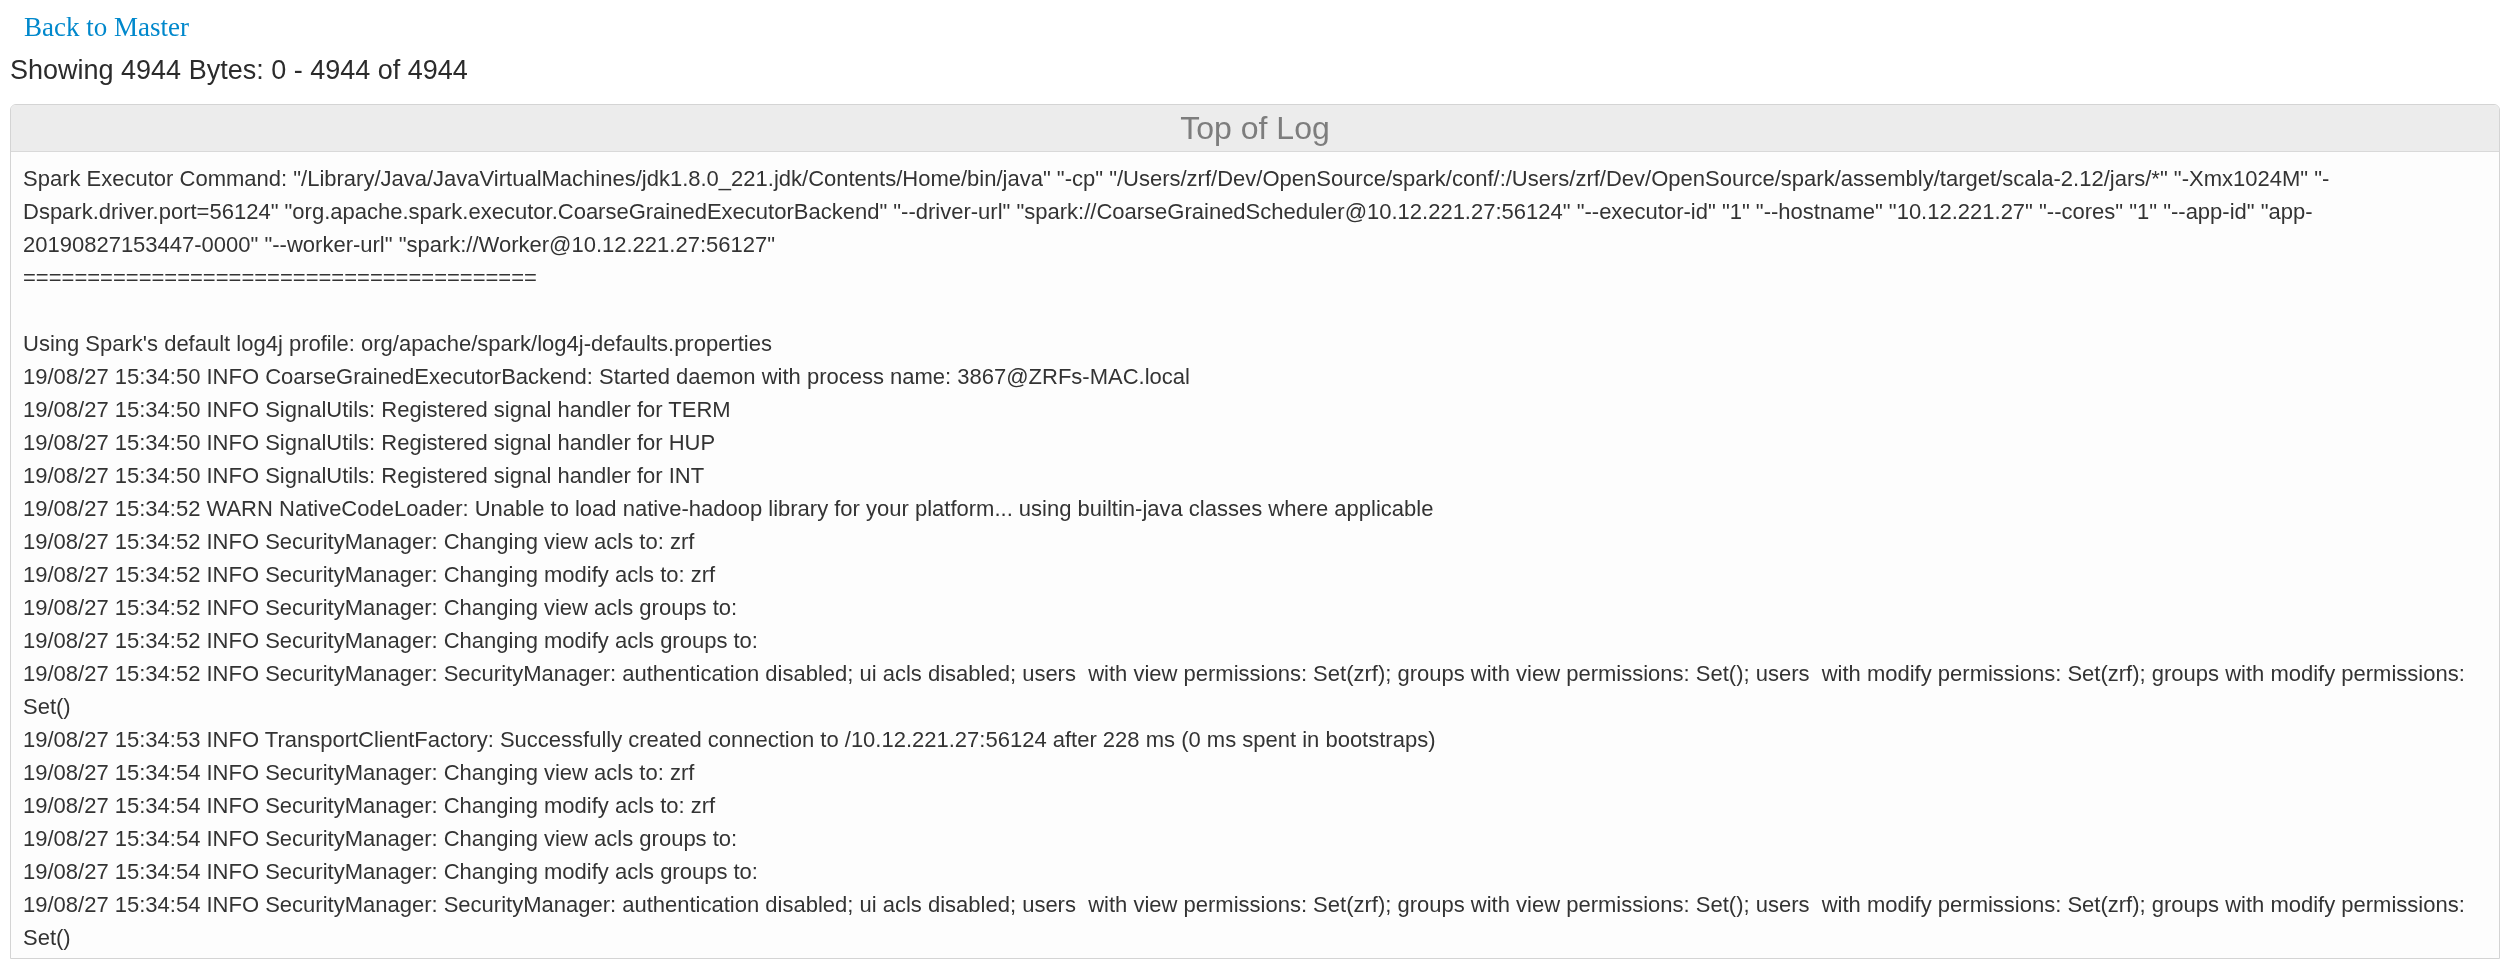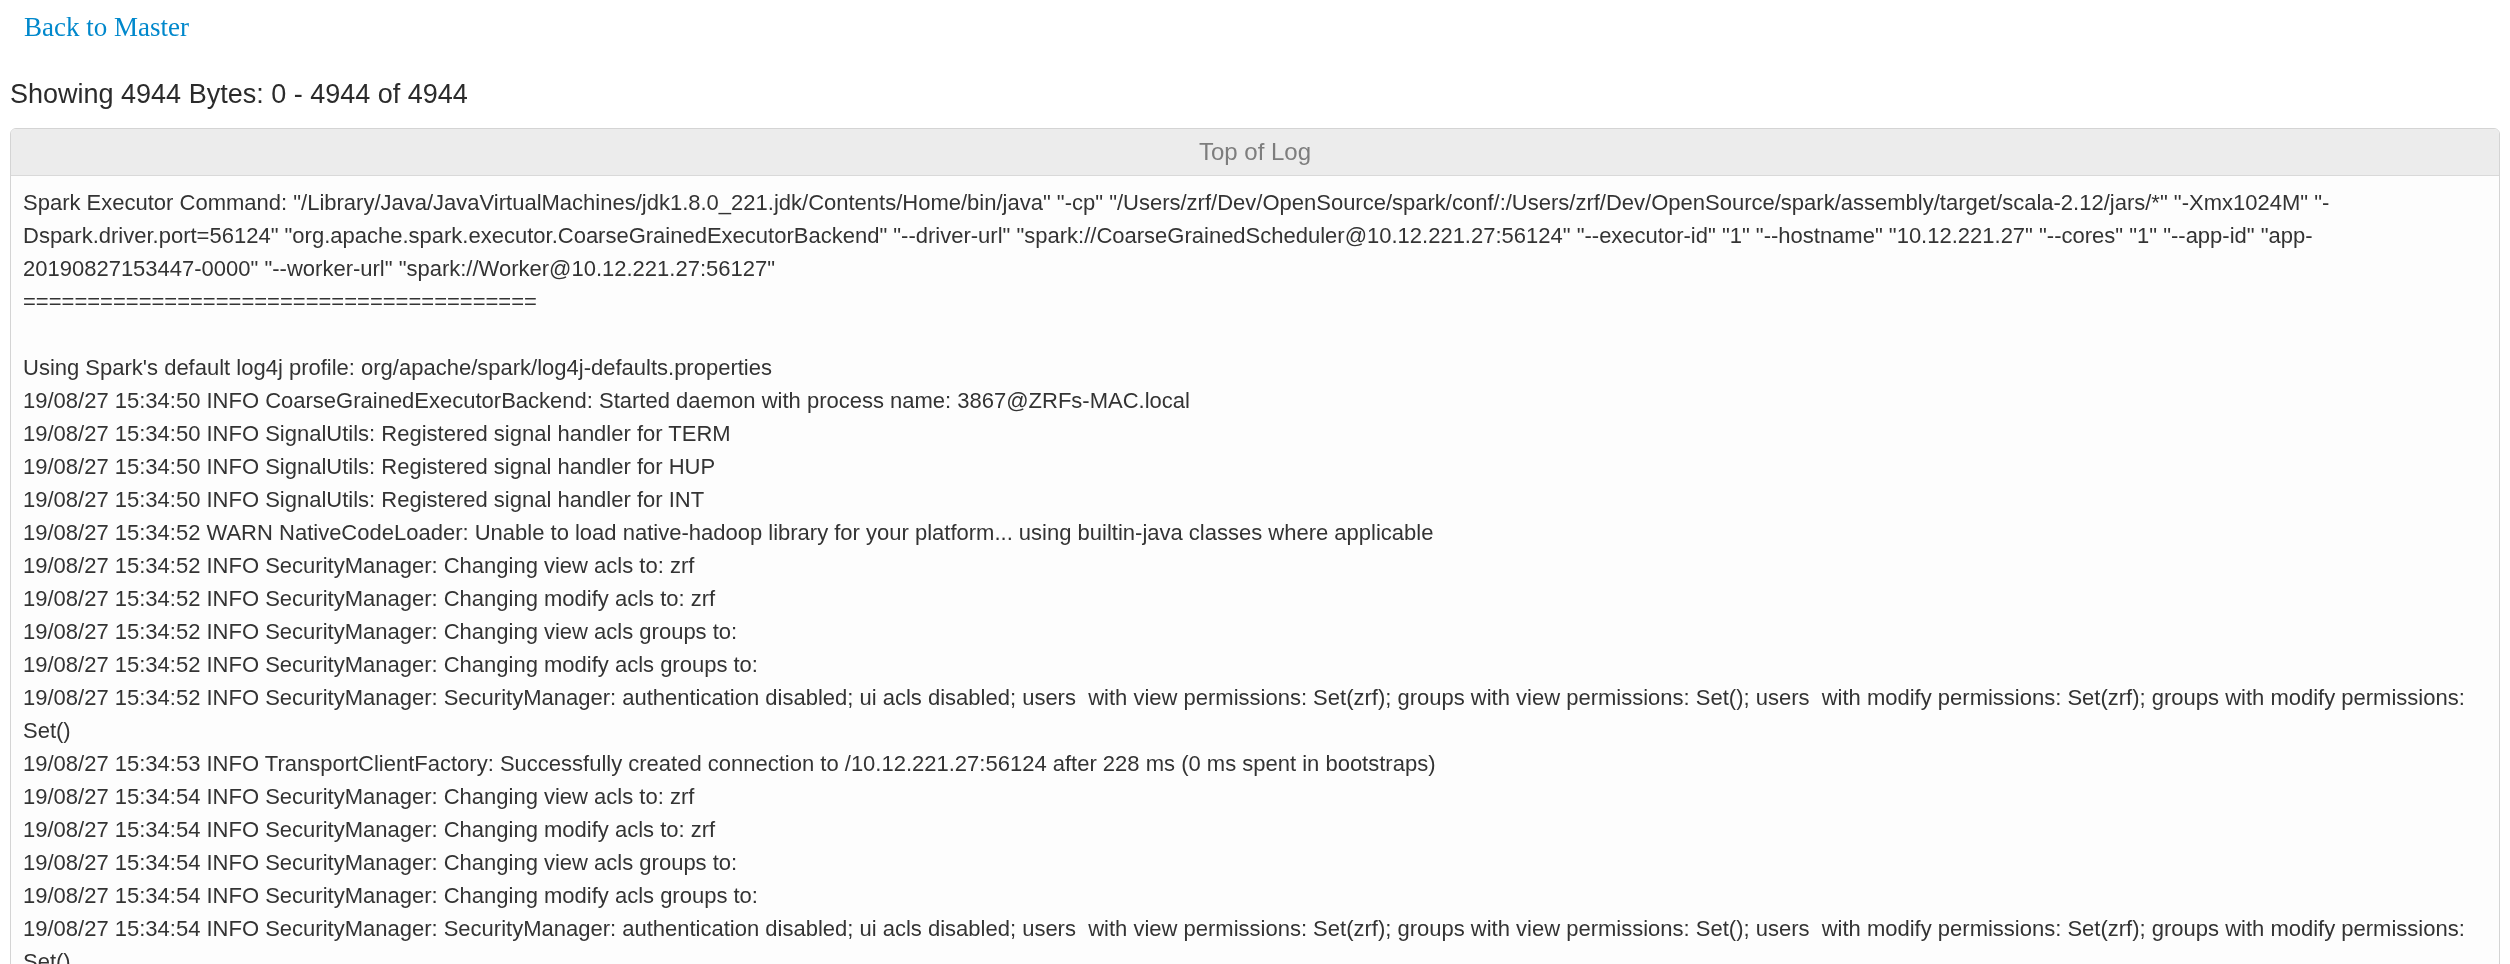--- a/index.html
+++ b/index.html
@@ -20,39 +20,39 @@
   .back-link {
     display: inline-block;
     margin-left: 14px;
     font-size: 27px;
     color: #0088cc;
     text-decoration: none;
     cursor: pointer;
     font-family: Liberation Serif, serif;
   }
   .byte-range {
-    margin-top: 36px;
+    margin-top: 12px;
     font-size: 27px;
     color: #2b2b2b;
   }
   .log-panel {
     margin-top: 18px;
     border: 1px solid #d4d4d4;
     border-radius: 6px 6px 0 0;
     background: #fdfdfd;
   }
   .log-panel-header {
     height: 46px;
     line-height: 46px;
     background: #ececec;
     border-bottom: 1px solid #d9d9d9;
     border-radius: 5px 5px 0 0;
     text-align: center;
     color: #7d7d7d;
-    font-size: 24px;
+    font-size: 32px;
   }
   .log-panel-body {
     padding: 10px 12px;
     height: 786px;
     overflow: hidden;
     font-size: 22px;
     line-height: 33px;
     color: #333;
     white-space: pre-wrap;
     word-wrap: break-word;

